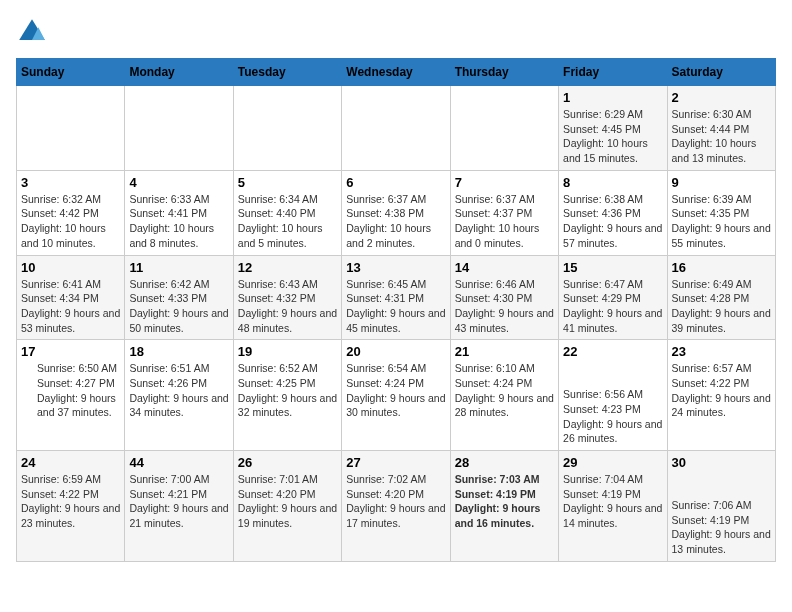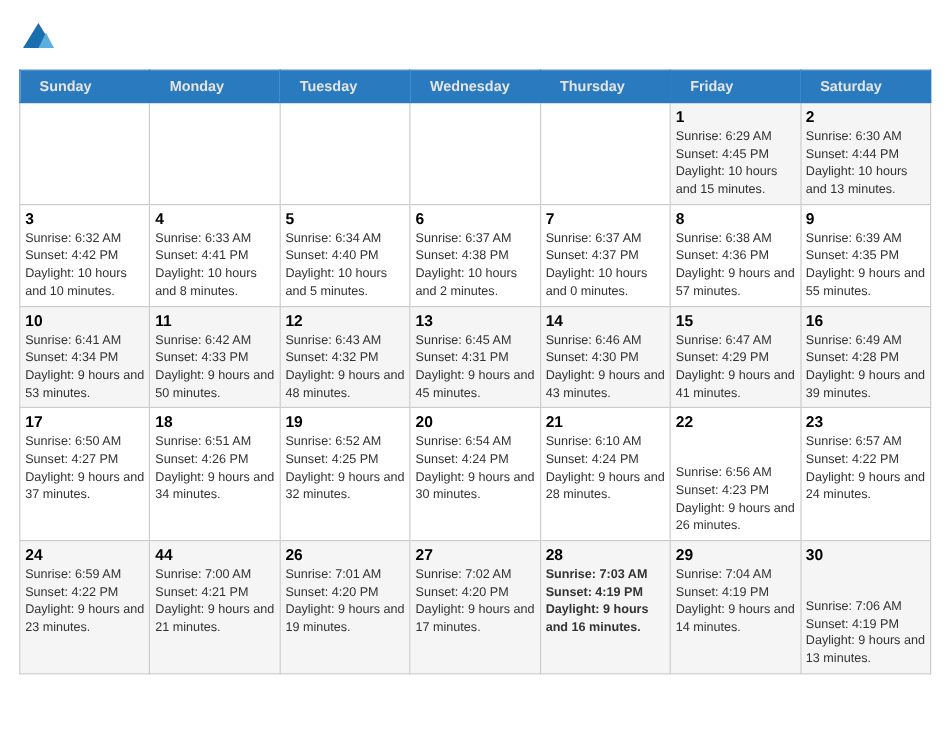--- a/index.html
+++ b/index.html
@@ -52,22 +52,22 @@
       font-size: 16px;
       color: #555;
     }
     .calendar {
       width: 100%;
       border-collapse: collapse;
       font-size: 11px;
     }
     .calendar th {
       background-color: #2a7abf;
-      color: #e5e5e5;
-      padding: 6px 16px;
+      color: #000000;
+      padding: 6px 4px;
       text-align: left;
       font-size: 12px;
       font-weight: bold;
       border: 1px solid #2a7abf;
     }
     .calendar td {
       border: 1px solid #ccc;
       vertical-align: top;
       padding: 4px;
       width: 108px;
@@ -231,21 +231,21 @@
         <td>
           <span class="day-number">16</span>
           <div class="day-info" style="white-space: pre-line;">Sunrise: 6:49 AM
 Sunset: 4:28 PM
 Daylight: 9 hours and 39 minutes.</div>
         </td>
       </tr>
       <tr>
         <td>
           <span class="day-number">17</span>
-          <div class="day-info" style="white-space: pre-line;">Sunrise: 6:50 AM
+          <div class="day-info" style="white-space: pre-line; margin-left: 16px;">Sunrise: 6:50 AM
 Sunset: 4:27 PM
 Daylight: 9 hours and 37 minutes.</div>
         </td>
         <td>
           <span class="day-number">18</span>
           <div class="day-info" style="white-space: pre-line;">Sunrise: 6:51 AM
 Sunset: 4:26 PM
 Daylight: 9 hours and 34 minutes.</div>
         </td>
         <td>

